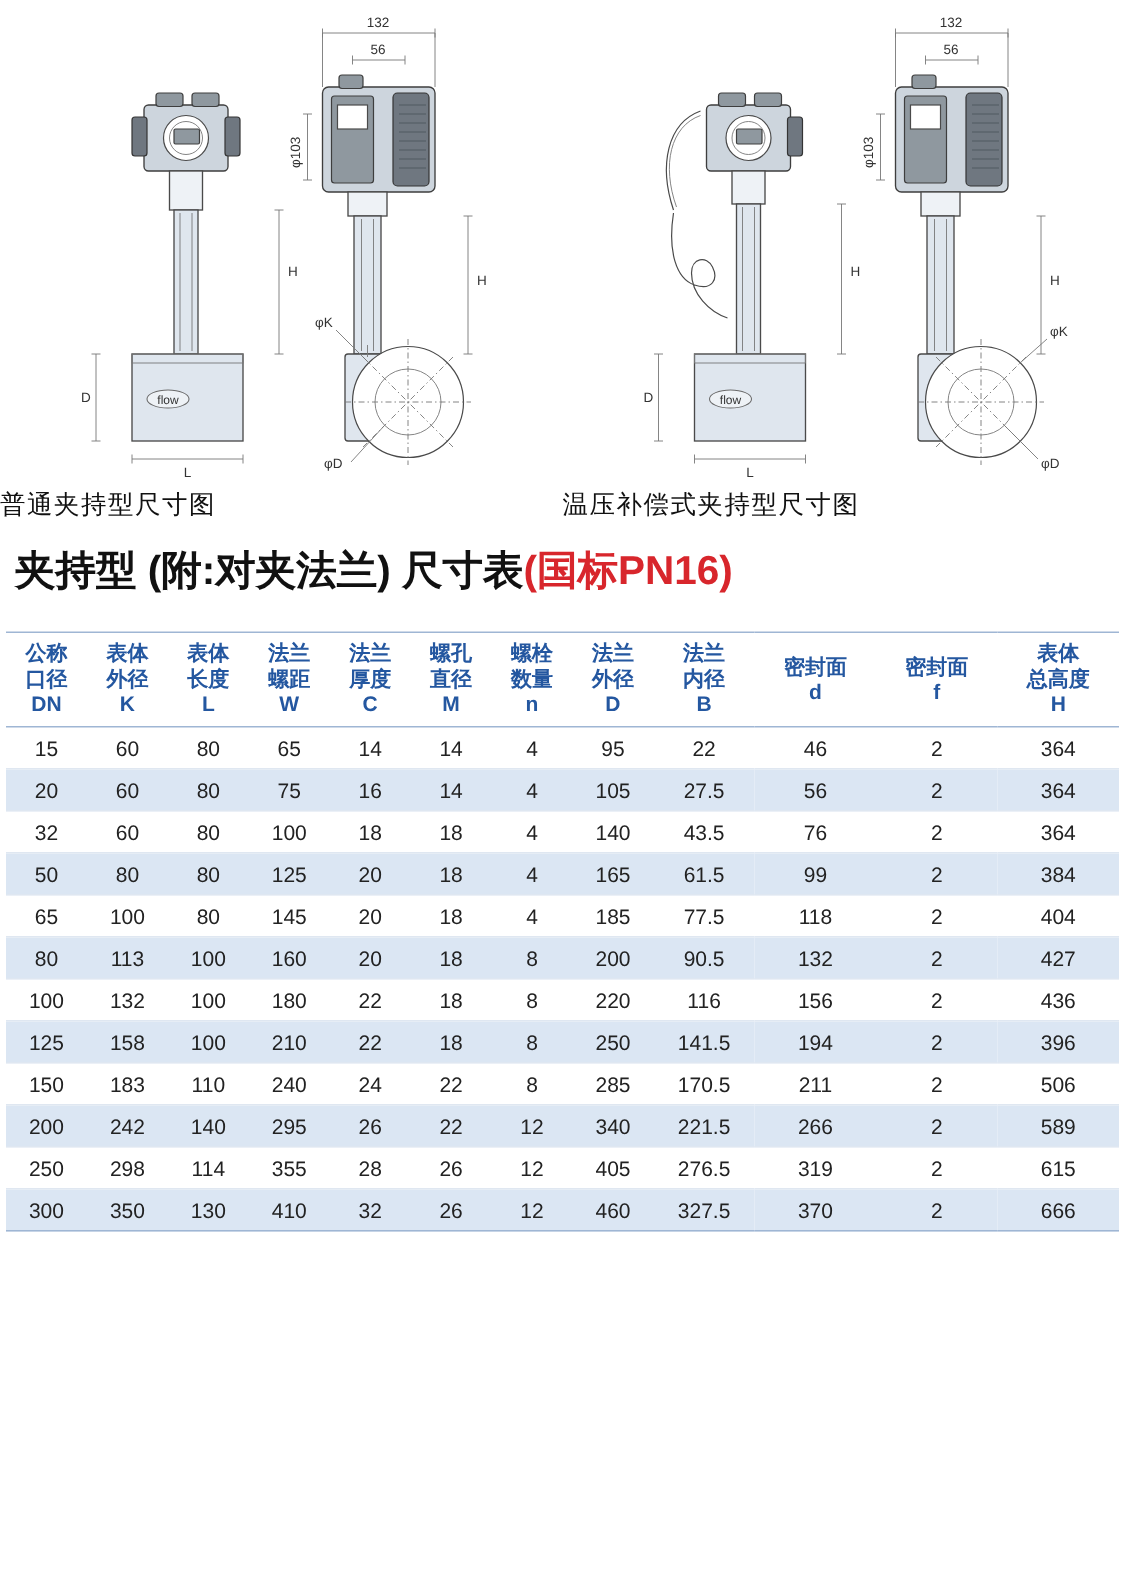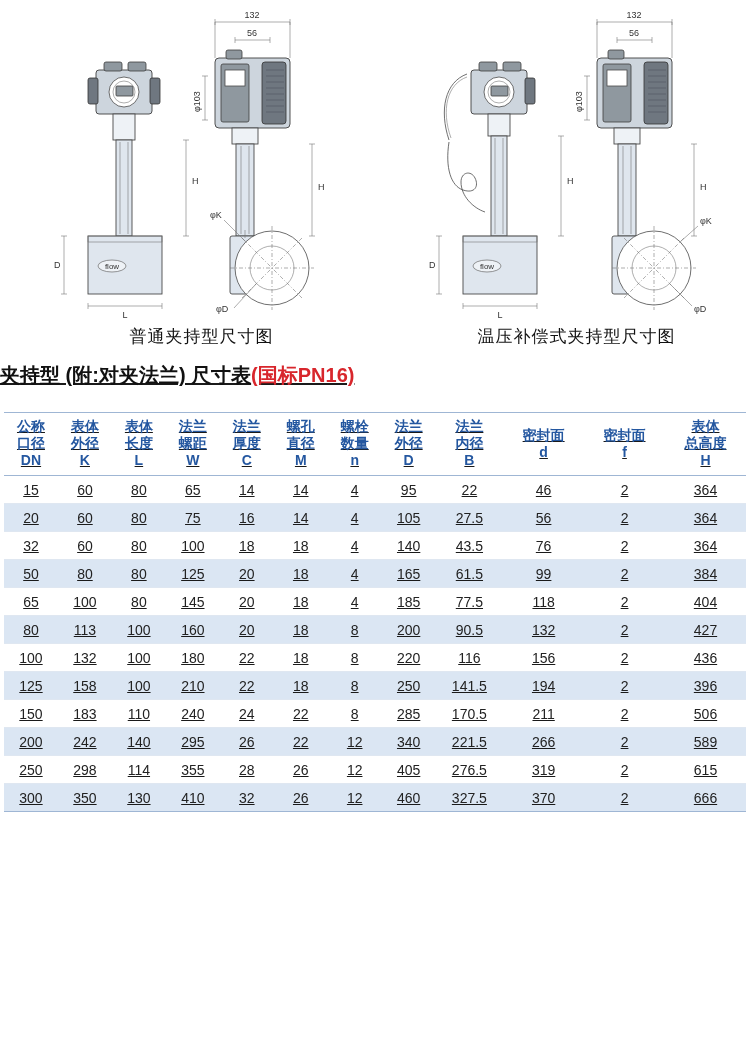--- a/index.html
+++ b/index.html
@@ -4,37 +4,37 @@
 <style>
   * { box-sizing: border-box; }
   html, body { margin:0; padding:0; }
   body {
     width:750px; height:1046px;
     background:#ffffff;
     font-family:"Liberation Sans", sans-serif;
     color:#1a1a1a;
     overflow:hidden;
   }
-  .page { position:relative; width:652px; height:1046px;text-decoration:underline; }
+  .page { position:relative; width:652px; height:1046px; }
 
   
   .drawings { position:relative; width:750px; height:356px; }
   .dwg { position:absolute; top:0; height:356px; width:375px; }
   .dwg.left { left:0; }
   .dwg.right { left:375px; }
   .dwg-caption {
     position:absolute; bottom:8px; left:0; width:100%;
-    text-align:center; font-size:17px; color:#111; letter-spacing:1px;padding-left:28px;
+    font-size:17px; color:#111; letter-spacing:1px;
   }
   .dwg svg { position:absolute; top:0; left:0; }
 
   
   .title {
-    padding:6px 0 10px 0;
-    font-size:20px; font-weight:bold; color:#111;
+    padding:6px 0 10px 10px;
+    font-size:27px; font-weight:bold; color:#111;
     letter-spacing:0px;
     white-space:nowrap;
   }
   .title .red { color:#d8262c; }
 
   
   table.spec {
     border-collapse:collapse;
     width:742px;
     margin:13px 4px;

